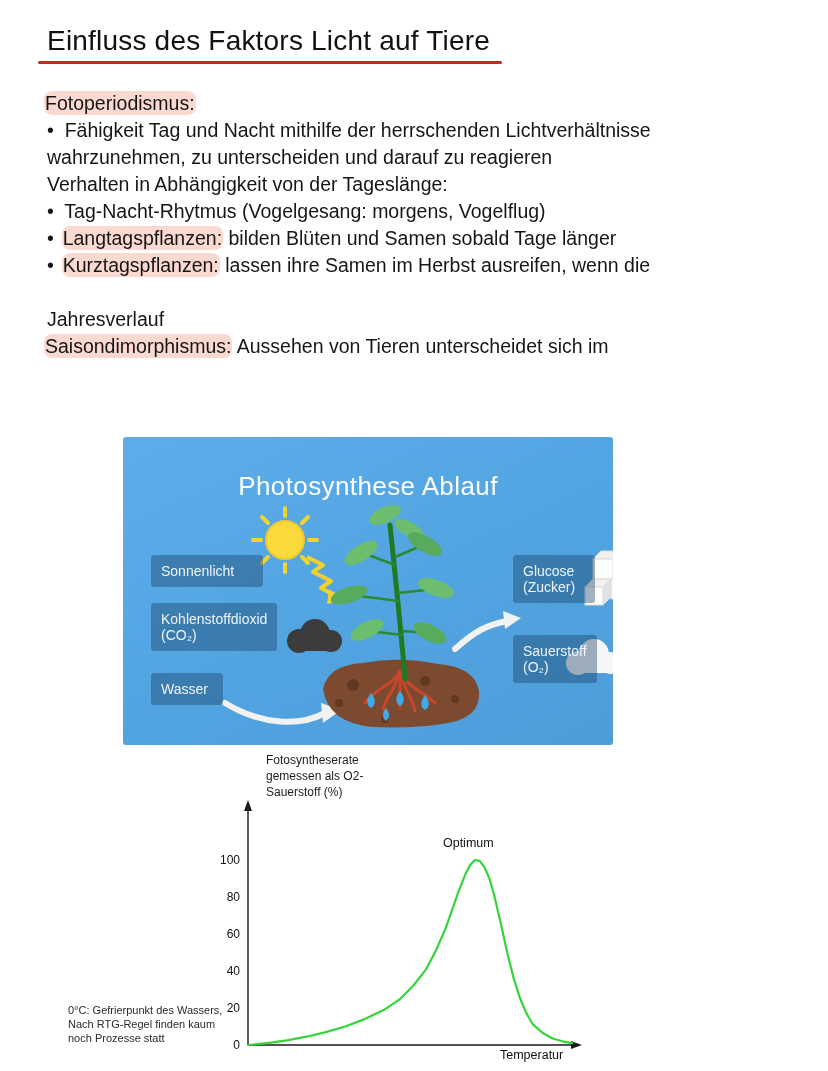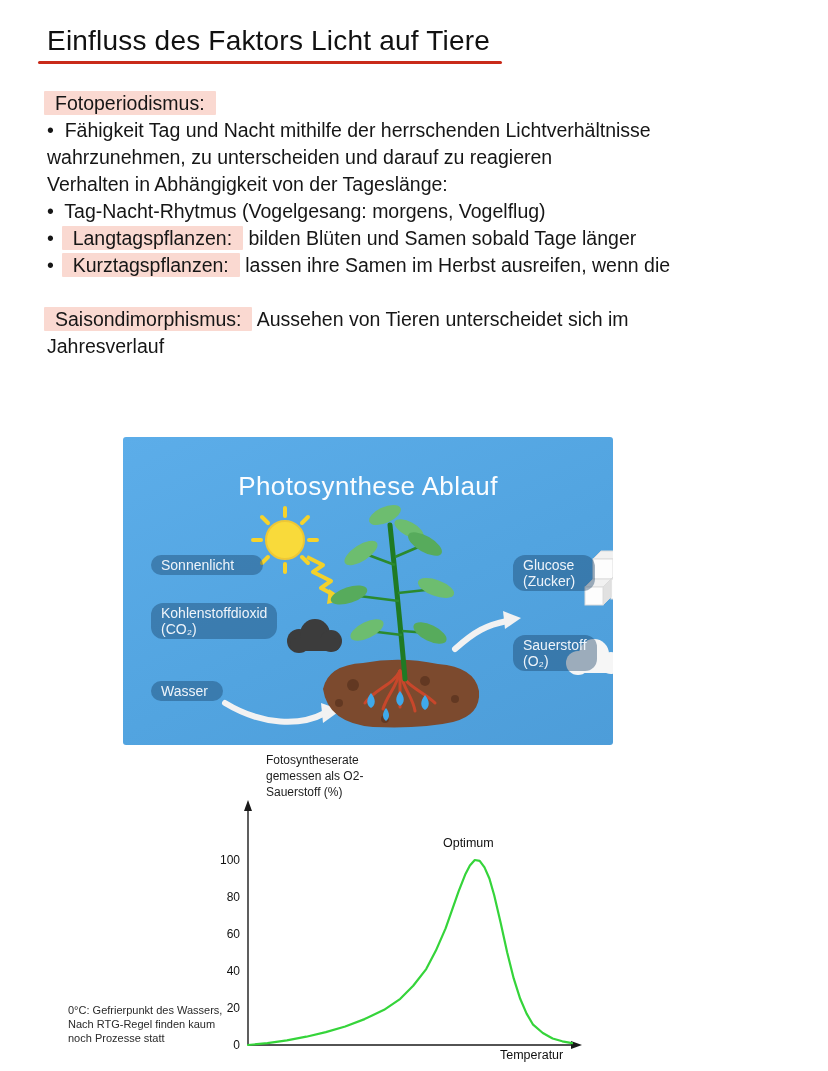--- a/index.html
+++ b/index.html
@@ -7,32 +7,32 @@
     position:relative;width:828px;height:1071px;background:#ffffff;overflow:hidden;
     font-family:"Liberation Sans","DejaVu Sans",sans-serif;color:#151515;text-decoration:underline;
   }
   
   .title{position:absolute;left:47px;top:25px;font-size:28px;font-weight:400;color:#111;letter-spacing:.2px;}
   .title-underline{position:absolute;left:38px;top:61px;width:464px;height:3px;background:#c92a19;border-radius:2px;}
   
   .notes{position:absolute;left:47px;top:90px;width:745px;font-size:19.5px;line-height:27px;color:#161616;}
   .note-block + .note-block{margin-top:27px;}
   .note-line{white-space:pre-wrap;}
-  .hl{background:#fad9d1;border-radius:1px;padding:1px 11px;margin-left:-3px;}
+  .hl{background:#fad9d1;border-radius:8px;padding:1px 1px;margin-left:-3px;}
   
   .diagram{position:absolute;left:123px;top:437px;width:490px;height:308px;border-radius:3px;
     background:linear-gradient(155deg,#5cade9 0%,#52a4e0 55%,#4d9dd9 100%);overflow:hidden;}
   .diagram-title{position:absolute;left:0;top:34px;width:100%;text-align:center;color:#fbfdff;
     font-size:26px;font-weight:400;letter-spacing:.4px;}
   .scene{position:absolute;left:0;top:0;}
   .dlabel{position:absolute;background:rgba(23,62,99,.40);color:#eef4fa;font-size:14px;line-height:16px;
-    padding:2px 10px;border-radius:12px;}
+    padding:8px 10px;border-radius:3px;}
   .lbl-sun{left:28px;top:118px;min-width:92px;}
   .lbl-co2{left:28px;top:166px;}
-  .lbl-water{left:28px;top:244px;min-width:52px;}
+  .lbl-water{left:28px;top:236px;min-width:52px;}
   .lbl-glucose{left:390px;top:118px;min-width:62px;}
   .lbl-oxygen{left:390px;top:198px;min-width:62px;}
   
   .ylabel{position:absolute;left:218px;top:752px;font-size:12px;line-height:16px;color:#1d1d1d;margin-left:48px;}
   .chart-svg{position:absolute;left:200px;top:795px;}
   .footnote{position:absolute;left:68px;top:1003px;font-size:11px;line-height:14px;color:#2a2a2a;}
   .tick{font-size:12px;fill:#111;}
   .annot{font-size:12.5px;fill:#111;}
 </style>
 </head>
@@ -47,22 +47,22 @@
       <div class="note-block">
         <div class="note-line"><span class="hl">Fotoperiodismus:</span></div>
         <div class="note-line"><span>•  Fähigkeit Tag und Nacht mithilfe der herrschenden Lichtverhältnisse</span></div>
         <div class="note-line"><span>wahrzunehmen, zu unterscheiden und darauf zu reagieren</span></div>
         <div class="note-line"><span>Verhalten in Abhängigkeit von der Tageslänge:</span></div>
         <div class="note-line"><span>•  Tag-Nacht-Rhytmus (Vogelgesang: morgens, Vogelflug)</span></div>
         <div class="note-line"><span>•  </span><span class="hl">Langtagspflanzen:</span><span> bilden Blüten und Samen sobald Tage länger</span></div>
         <div class="note-line"><span>•  </span><span class="hl">Kurztagspflanzen:</span><span> lassen ihre Samen im Herbst ausreifen, wenn die</span></div>
       </div>
       <div class="note-block">
+        <div class="note-line"><span>Jahresverlauf</span></div>
         <div class="note-line"><span class="hl">Saisondimorphismus:</span><span> Aussehen von Tieren unterscheidet sich im</span></div>
-        <div class="note-line"><span>Jahresverlauf</span></div>
       </div>
     </div>
 
   <div class="diagram">
     <svg class="scene" width="532" height="308" viewBox="0 0 532 308">
 
       <g>
         <g stroke="#f6d32b" stroke-width="4" stroke-linecap="round">
           <line x1="186" y1="103" x2="194" y2="103"></line>
             <line x1="179" y1="86" x2="185" y2="80"></line>

